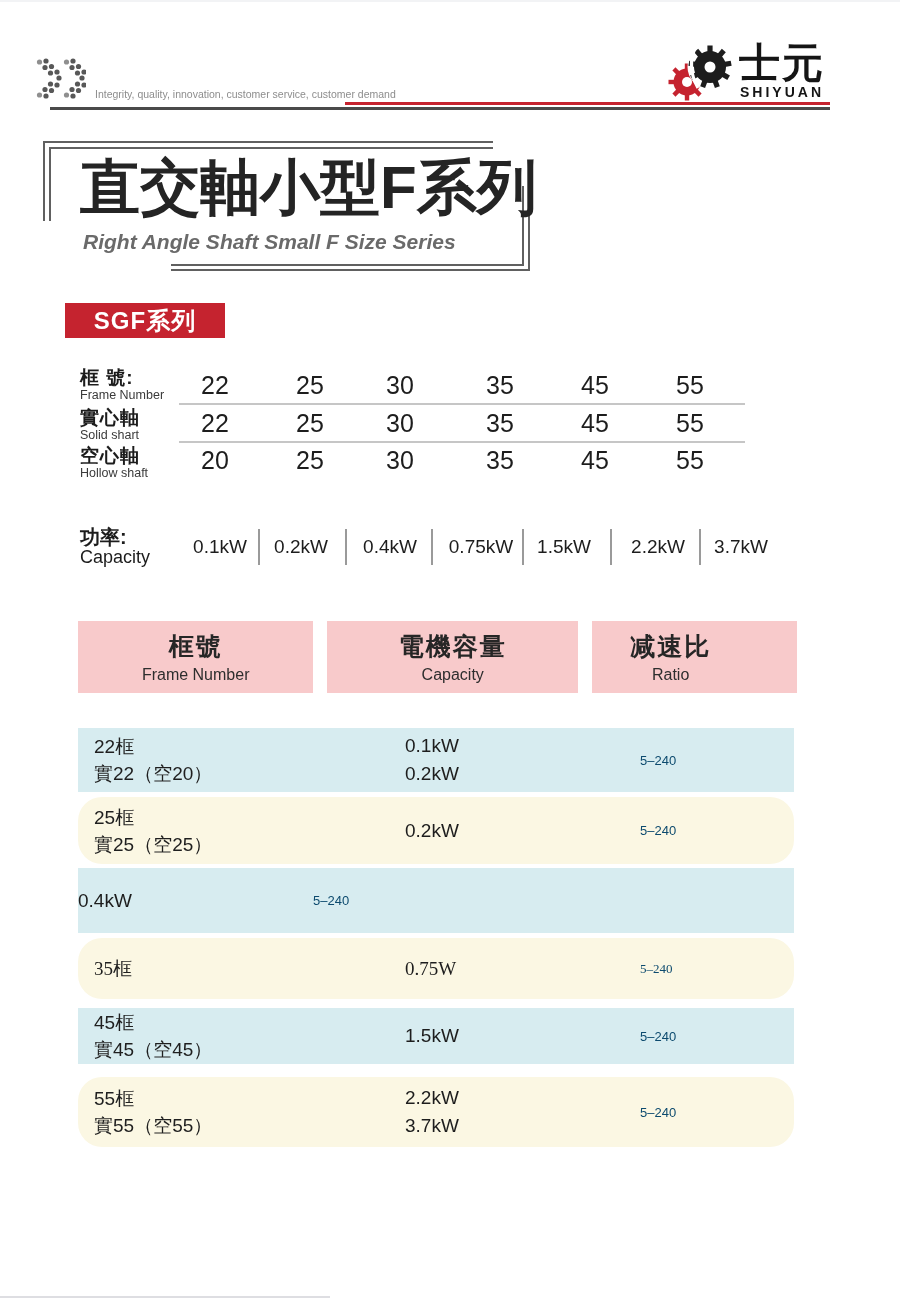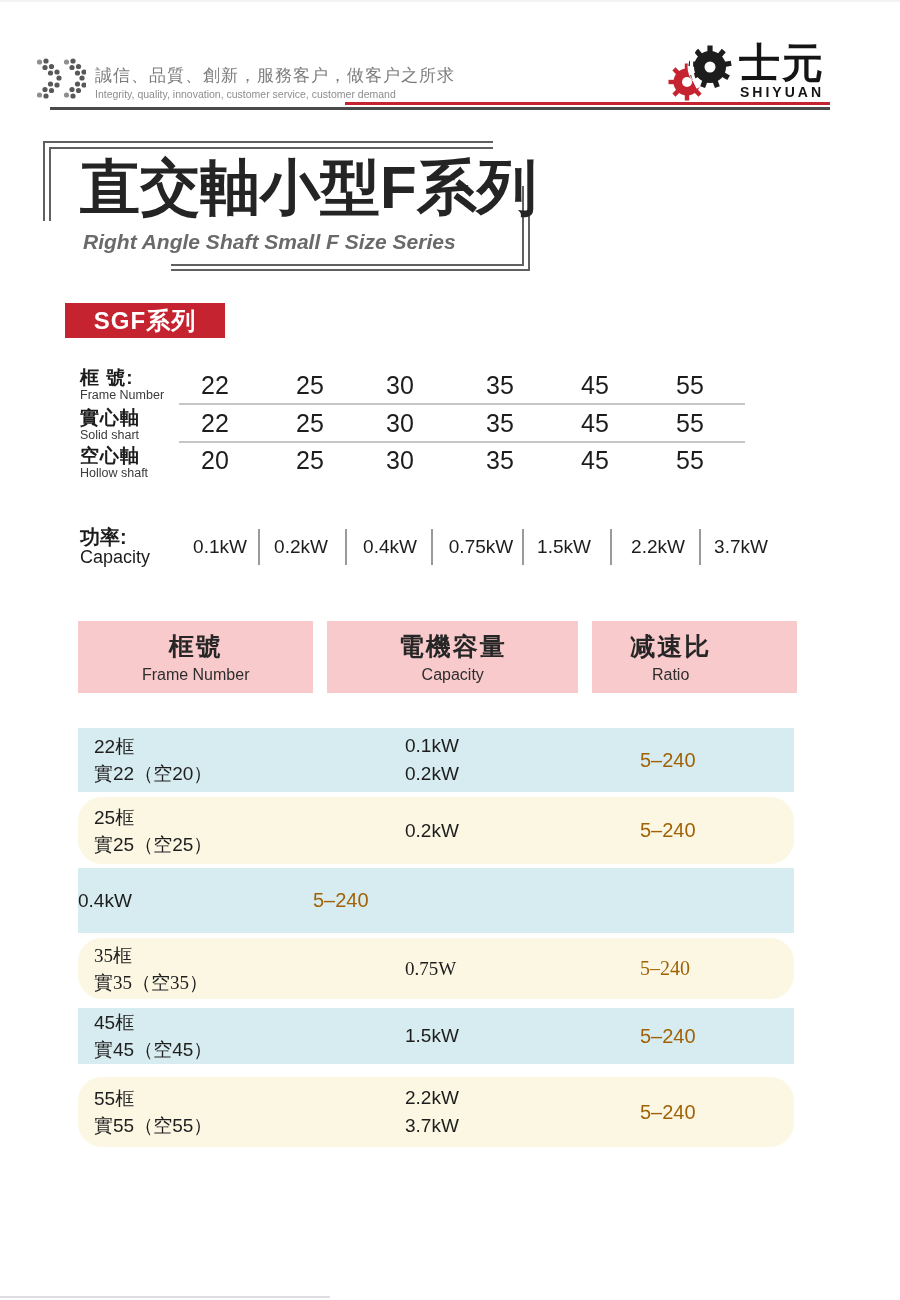--- a/index.html
+++ b/index.html
@@ -57,21 +57,21 @@
   .h-cn{font-size:25px;font-weight:700;color:#262626;letter-spacing:2px;}
   .h-en{font-size:16px;color:#2e2e2e;margin-top:3px;}
   .h-wrap{display:inline-block;text-align:center;}
 
   .mt-row{left:78px;width:716px;display:flex;align-items:center;}
   .row-blue{background:#D7ECF0;} .row-yellow{background:#FBF7E3;border-radius:24px;}
   .t1{top:728px;height:64px;} .t2{top:797px;height:67px;} .t3{top:868px;height:65px;}
   .t4{top:938px;height:61px;font-family:Liberation Serif, serif;} .t5{top:1008px;height:56px;} .t6{top:1077px;height:70px;}
   .cell-frame{width:327px;padding-left:16px;box-sizing:border-box;font-size:19px;line-height:27px;color:#1f1f1f;}
   .cell-cap{width:235px;font-size:19px;line-height:28px;color:#1d1d1d;}
-  .cell-ratio{font-size:20px;color:#a16207;text-align:right;}
+  .cell-ratio{font-size:13px;color:#0c4a6e;text-align:right;}
 
   .bottom-line{left:0;top:1296px;width:330px;height:2px;background:#dedee2;}
 
   svg{display:block;}
 </style>
 </head>
 <body>
 
 <div id="page">
 
@@ -102,21 +102,20 @@
         <circle cx="46" cy="20" r="2.6"></circle>
         <circle cx="41.5" cy="26" r="2.6"></circle>
           <circle cx="36" cy="31.5" r="2.6"></circle>
           <circle cx="30.5" cy="37" r="2.6" fill="#8f8f8f"></circle>
         <circle cx="48" cy="27" r="2.6"></circle>
           <circle cx="42.5" cy="32.5" r="2.6"></circle>
           <circle cx="37" cy="38" r="2.6"></circle>
       </g>
     </svg>
   </div>
-  <div class="abs slogan-cn">誠信、品質、創新，服務客户，做客户之所求</div>
   <div class="abs slogan-en">Integrity, quality, innovation, customer service, customer demand</div>
 
   <div class="abs" style="left:666px;top:42px;">
     <svg width="70" height="64" viewBox="0 0 70 64">
 
       <g fill="#C5232F">
         <g transform="translate(21,40)">
           <rect x="-2.2" y="-18.5" width="4.4" height="7" transform="rotate(0)"></rect>
           <rect x="-2.2" y="-18.5" width="4.4" height="7" transform="rotate(45)"></rect>
           <rect x="-2.2" y="-18.5" width="4.4" height="7" transform="rotate(90)"></rect>
@@ -255,21 +254,20 @@
     <div class="cell-cap">
       <div>0.4kW</div>
 
     </div>
     <div class="cell-ratio">5–240</div>
   </div>
 
   <div class="abs mt-row row-yellow t4">
     <div class="cell-frame">
       <div>35框</div>
-      <div>實35（空35）</div>
     </div>
     <div class="cell-cap">
       <div>0.75W</div>
 
     </div>
     <div class="cell-ratio">5–240</div>
   </div>
 
   <div class="abs mt-row row-blue t5">
     <div class="cell-frame">

